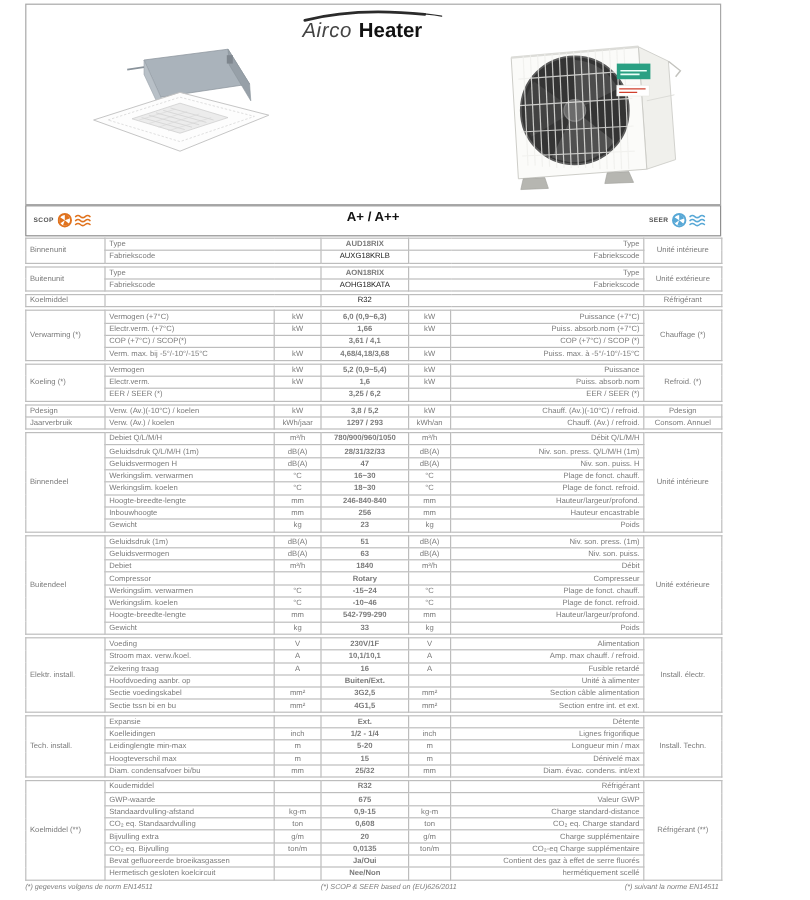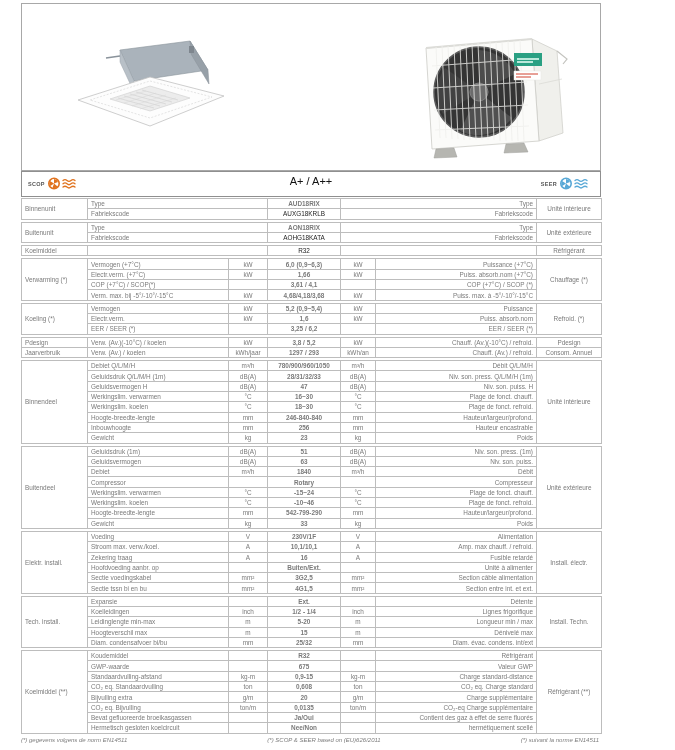--- a/index.html
+++ b/index.html
@@ -11,21 +11,21 @@
   .brand{position:absolute;left:0;right:0;top:4px;text-align:center;}
   .brand svg{display:inline-block;}
   .img-indoor{position:absolute;left:48px;top:32px;}
   .img-outdoor{position:absolute;left:398px;top:30px;}
 
   
   .energy-bar{position:absolute;left:21px;top:171px;width:578px;height:24px;border:1px solid #8f8f8f;background:#fff;}
   .energy-left{position:absolute;left:6px;top:5px;display:flex;align-items:center;gap:3px;}
   .energy-right{position:absolute;right:6px;top:5px;display:flex;align-items:center;gap:3px;}
   .energy-lab{font-size:5.5px;font-weight:bold;color:#555;letter-spacing:.3px;}
-  .energy-val{position:absolute;left:0;right:0;top:3px;text-align:center;font-size:11px;font-weight:normal;color:#111;}
+  .energy-val{position:absolute;left:0;right:0;top:3px;text-align:center;font-size:11px;font-weight:bold;color:#111;}
 
   
   .tables{position:absolute;left:21px;top:198px;width:580px;}
   table.spec{border-collapse:collapse;table-layout:fixed;width:580px;margin:0 0 2px 0;border:1px solid #8c8c8c;background:#fff;}
   table.spec td{border:1px solid #bdbdbd;height:9.3px;padding:0 3px;font-size:6.4px;line-height:9px;white-space:nowrap;overflow:hidden;color:#7a7a7a;}
   td.section-l{color:#707070;font-size:6.6px;text-align:left;}
   td.section-r{color:#707070;font-size:6.6px;text-align:center;}
   td.c-nl{text-align:left;}
   td.c-u{text-align:center;color:#8f8f8f;}
   td.c-v{text-align:center;color:#000;font-weight:700;}
@@ -34,20 +34,28 @@
 
   
   .footnotes{position:absolute;left:21px;top:737px;width:578px;display:flex;justify-content:space-between;font-size:6px;font-style:italic;color:#7d7d7d;}
 </style>
 </head>
 <body>
 
 <div class="sheet">
 
   <div class="top-panel">
+    <div class="brand">
+      <svg width="150" height="28" viewBox="0 0 150 28">
+        <path d="M18,9 Q60,-2 118,4" fill="none" stroke="#2b2b2b" stroke-width="2.2" stroke-linecap="round"></path>
+        <path d="M100,3.2 Q118,2.6 132,5.5" fill="none" stroke="#2b2b2b" stroke-width="1.1" stroke-linecap="round"></path>
+        <text x="16" y="23" font-family="Liberation Sans, sans-serif" font-size="17" font-style="italic" fill="#444" letter-spacing="0.5"><tspan>Airco</tspan></text>
+        <text x="63" y="23" font-family="Liberation Sans, sans-serif" font-size="17" font-weight="bold" fill="#111"><tspan>Heater</tspan></text>
+      </svg>
+    </div>
 
     <svg class="img-indoor" width="162" height="108" viewBox="0 0 162 108">
       <polygon points="50,14 120,5 138,34 64,45" fill="#aab3bb" stroke="#8a939b" stroke-width="0.6"></polygon>
       <polygon points="120,5 138,34 139,48 121,18" fill="#97a0a8" stroke="#8a939b" stroke-width="0.5"></polygon>
       <polygon points="50,14 64,45 64,56 50,26" fill="#b8c0c7" stroke="#9aa3ab" stroke-width="0.5"></polygon>
       <rect x="119" y="10" width="5" height="7" fill="#7e868e"></rect>
       <path d="M36,22 L50,20" stroke="#8a939b" stroke-width="1.4" fill="none"></path>
       <polygon points="8,64 80,41 154,60 80,90" fill="#fdfdfd" stroke="#c2c2c2" stroke-width="0.8"></polygon>
       <polygon points="20,64 80,45 142,61 80,82" fill="none" stroke="#d9d9d9" stroke-width="0.7" stroke-dasharray="2,1.5"></polygon>
       <polygon points="40,63 80,50 120,62 80,75" fill="#ececec" stroke="#cccccc" stroke-width="0.6"></polygon>

